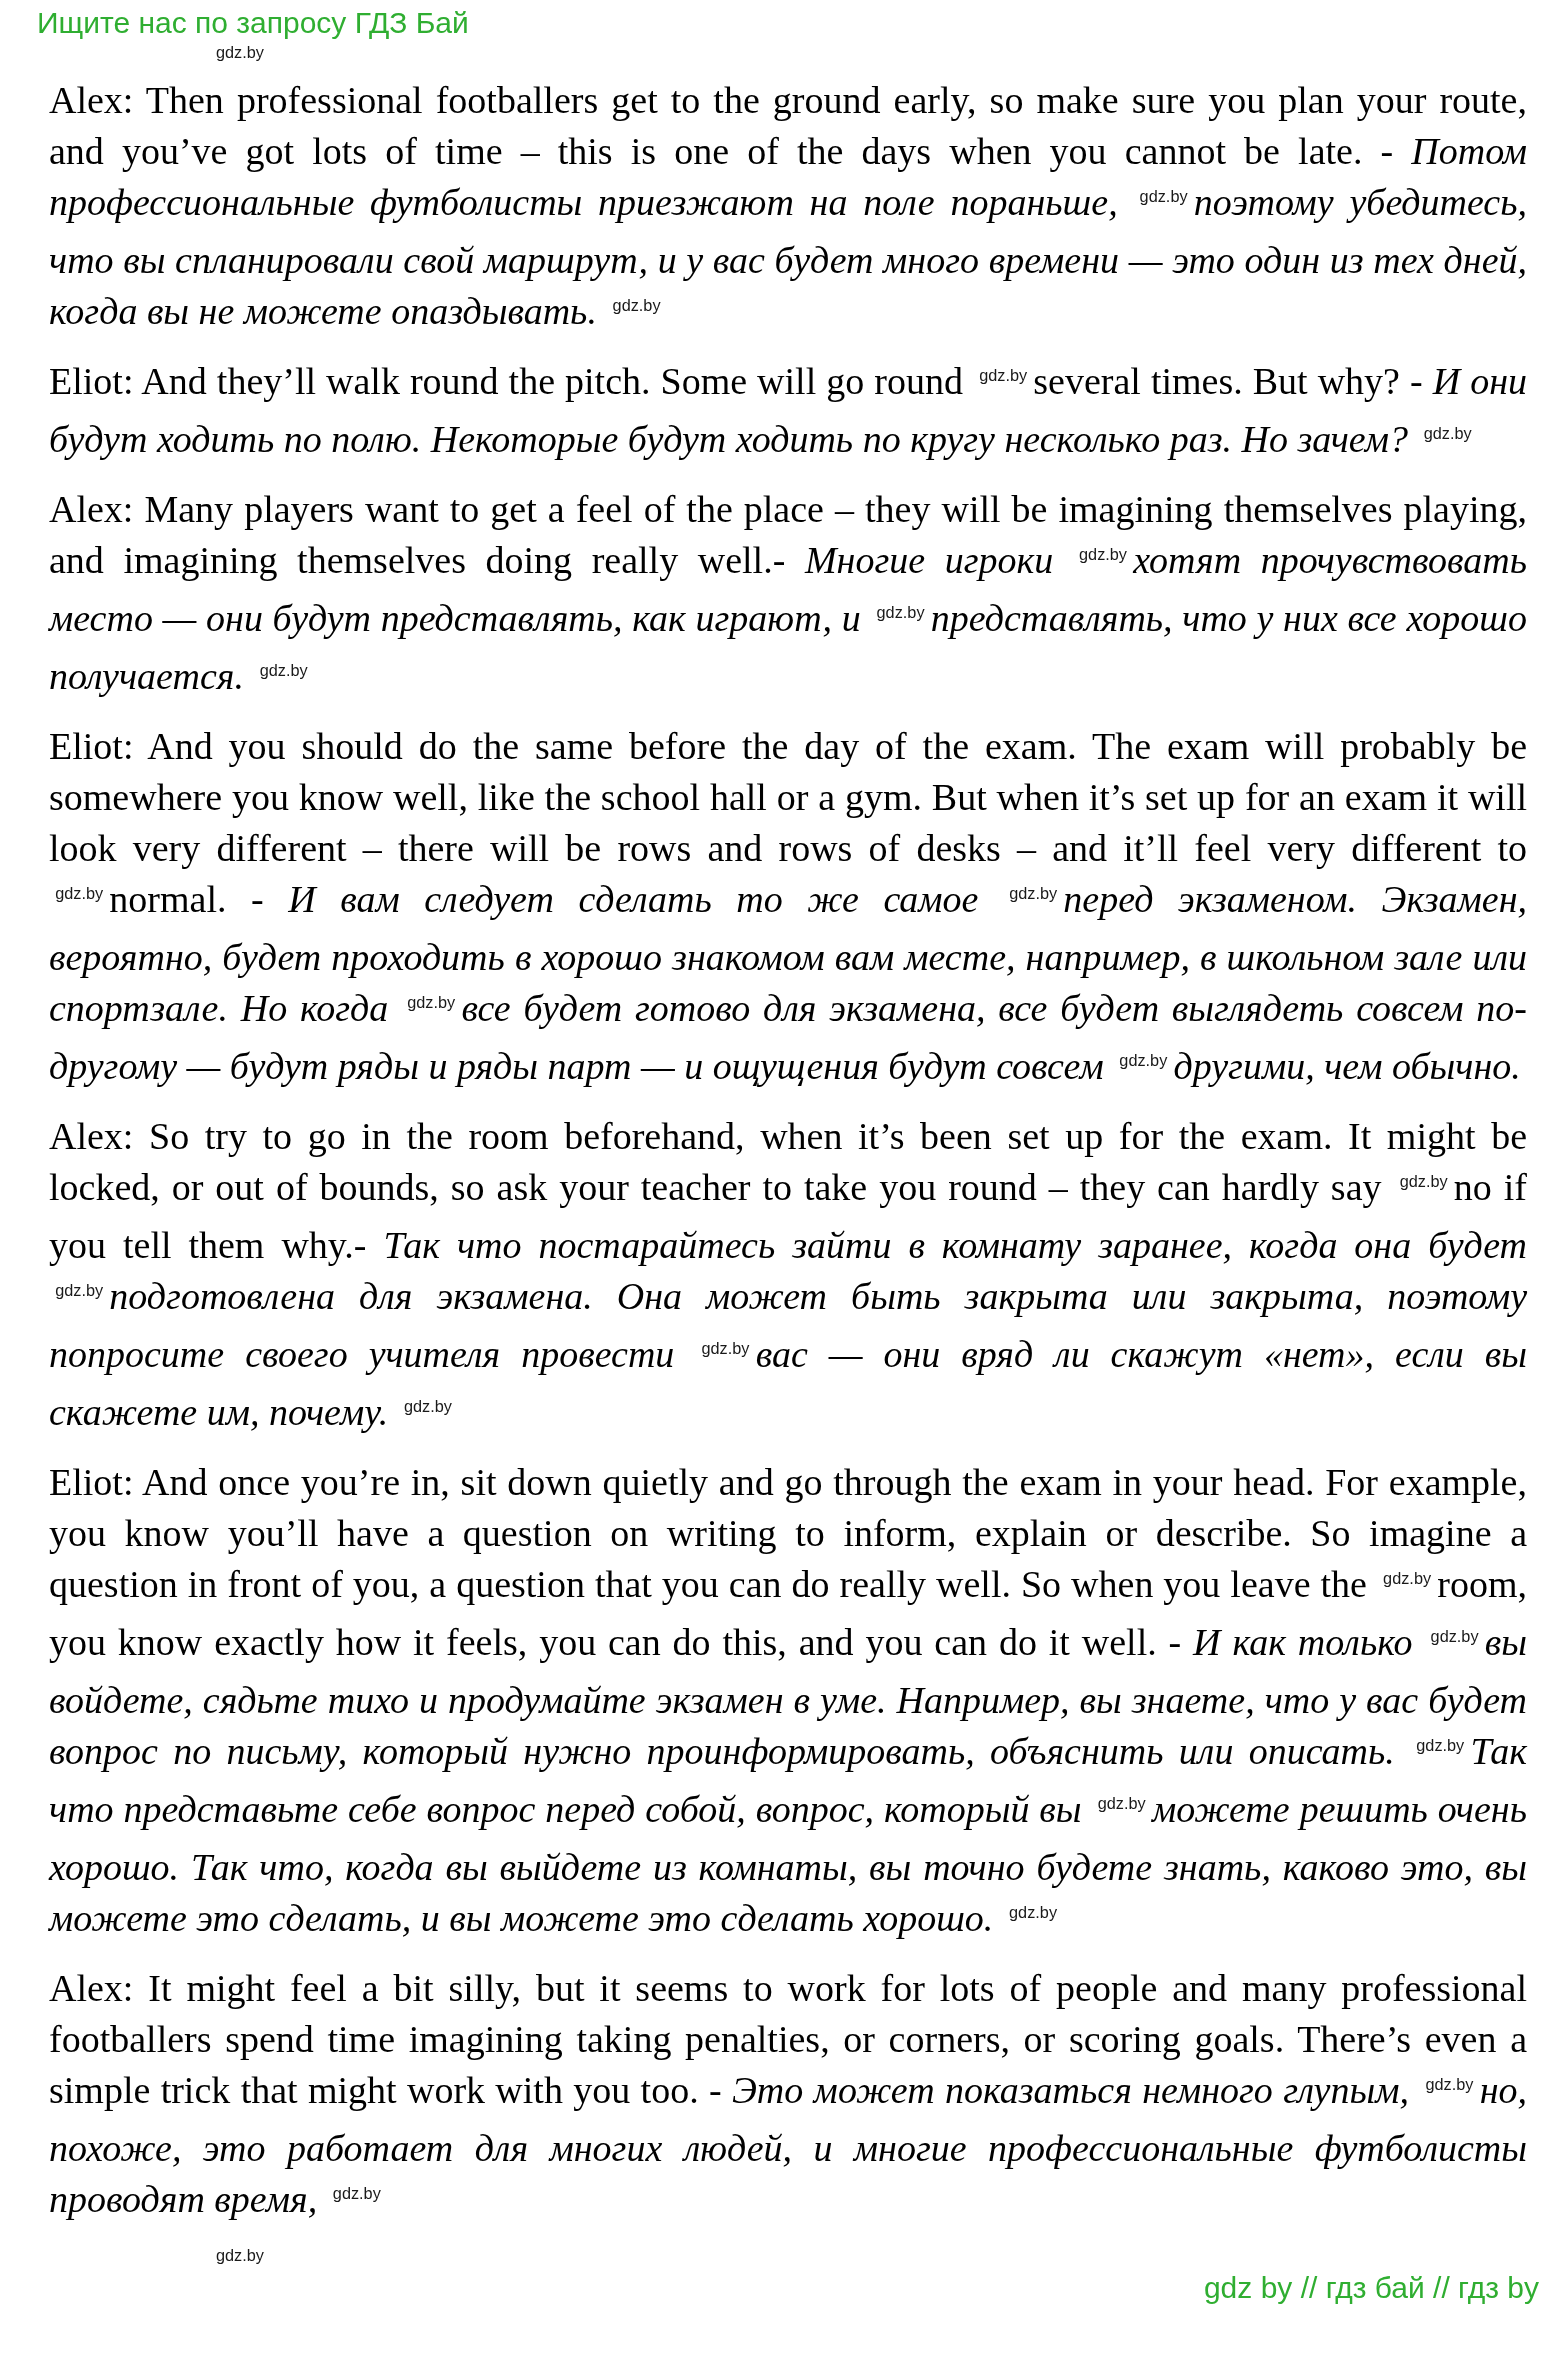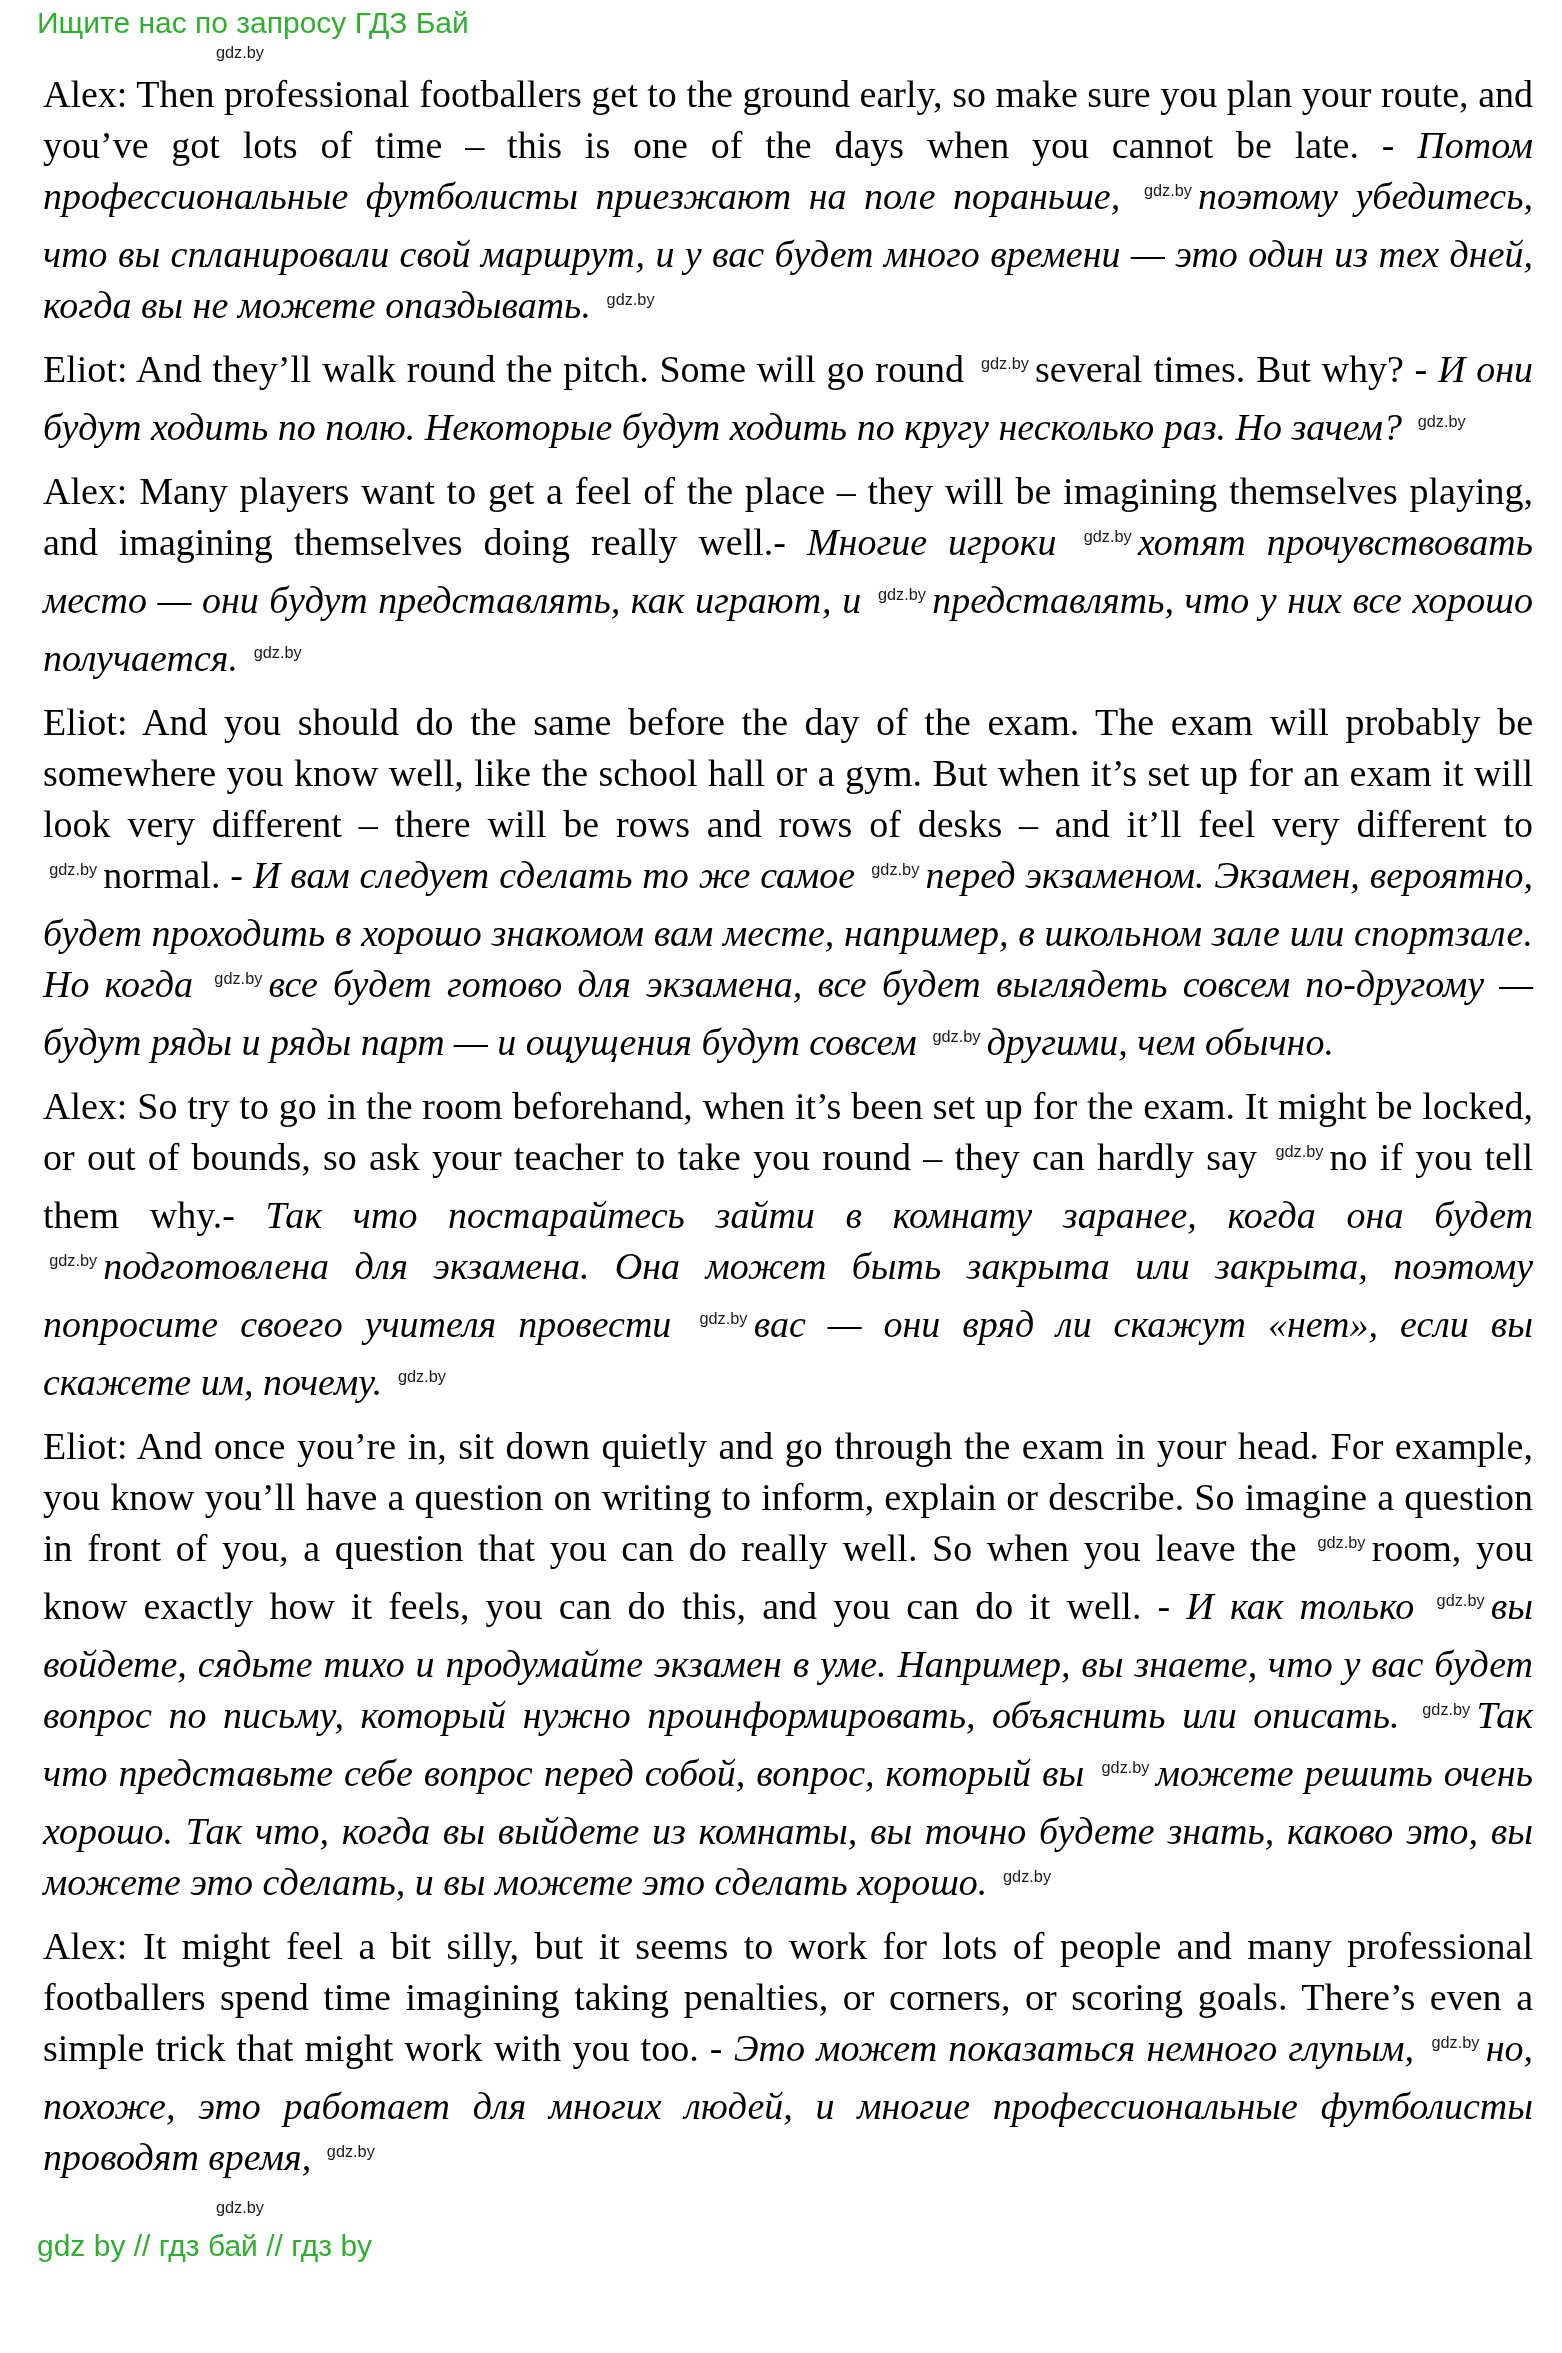--- a/index.html
+++ b/index.html
@@ -28,21 +28,21 @@
     font-family: "Liberation Sans", sans-serif;
     font-size: 16.3px;
     line-height: 22px;
     color: #1a1a1a;
     margin-left: 179px;
   }
   .dialogue {
     margin-top: 1.6px;
   }
   .para {
-    margin: 6px;
+    margin: 12px;
     font-size: 38px;
     line-height: 51px;
     text-align: justify;
     color: #000000;
   }
   .en { font-style: normal; }
   .ru { font-style: italic; }
   .wm {
     font-family: "Liberation Sans", sans-serif;
     font-style: normal;
@@ -50,23 +50,23 @@
     color: #1a1a1a;
     position: relative;
     top: -12.4px;
     padding: 0 6.2px;
     white-space: nowrap;
   }
   .footer-line {
     font-family: "Liberation Sans", sans-serif;
     font-size: 30px;
     line-height: 37px;
-    text-align: left;
+    text-align: right;
     color: #2fae31;
-    margin-top: 9px;
+    margin-top: 3px;
   }
 </style>
 </head>
 <body>
 
 <div class="page">
 
   <div class="header-line">Ищите нас по запросу ГДЗ Бай</div>
 
   <div class="wm-line">gdz.by</div>

